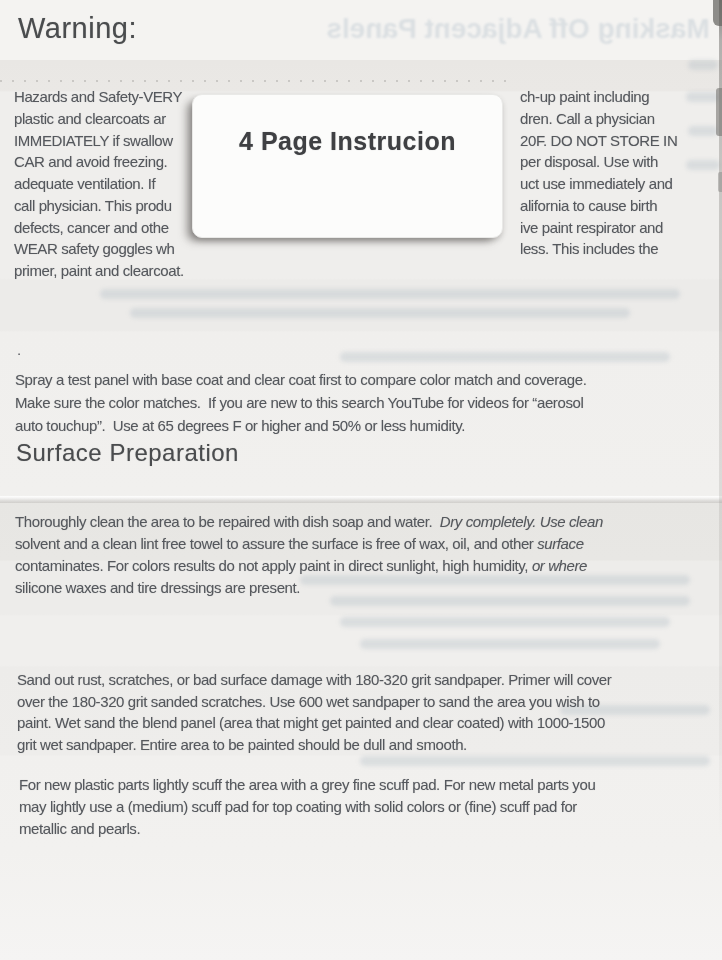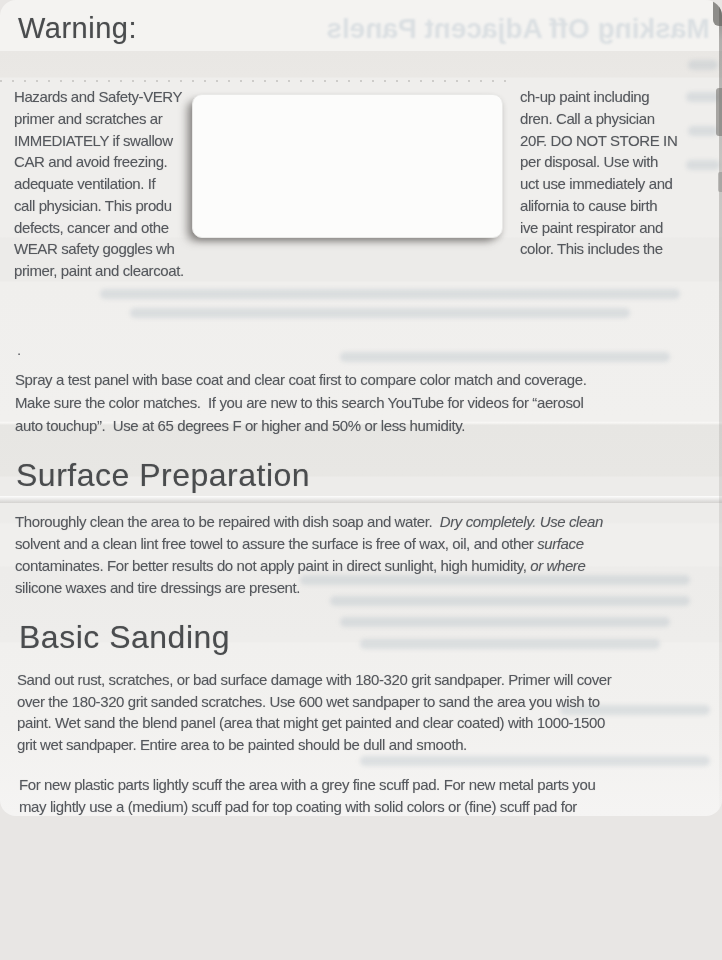--- a/index.html
+++ b/index.html
@@ -1,41 +1,40 @@
 <!DOCTYPE html>
 <html><head>
 <meta charset="utf-8">
 <style>
   html,body { margin:0; padding:0; background:#e8e6e4; }
   .paper {
-    position:relative; width:722px; height:816px; overflow:hidden;
+    position:relative; width:722px; height:960px; overflow:hidden;
     font-family:"Liberation Sans", sans-serif;
     background:linear-gradient(180deg,
       #f4f3f1 0%, #f4f3f1 6.2%,
       #e9e7e4 6.3%, #eae8e5 9.4%,
       #efeeec 9.6%, #efeeec 29%,
       #ecebe9 29.2%, #ecebe9 34.4%,
       #f0efed 34.6%, #f1f0ee 51.6%,
       #f8f7f5 51.8%,
       #e7e6e3 52.1%, #e8e7e4 58.3%,
       #edecea 58.5%, #edecea 64%,
       #f0efed 64.2%, #f0efed 69.3%,
       #edecea 69.5%, #eeedeb 78.6%,
       #f1f0ee 78.8%, #f2f1ef 88.5%,
       #f5f4f3 100%);
-    border-radius:16px;
   }
   .heading {
     position:absolute; margin:0; font-weight:400; color:#4a4c4e;
     letter-spacing:0.5px; white-space:pre;
     text-shadow:0 0 1px rgba(74,76,78,0.35);
   }
   .h-warning { left:18px; top:12px;  font-size:29px; }
   .h-before  { left:16px; top:312px; font-size:32px; }
-  .h-surface { left:16px; top:457px; font-size:32px; }
+  .h-surface { left:16px; top:439px; font-size:24px; }
   .h-sanding { left:19px; top:619px; font-size:32px; }
   .body-line {
     position:absolute; white-space:pre; font-size:15px; letter-spacing:-0.4px;
     color:#55585d; text-shadow:0 0 1px rgba(85,88,93,0.3);
   }
   .frag-right { position:absolute; left:506px; top:0; white-space:pre; }
   .ital { font-style:italic; }
   .stray-dot { position:absolute; left:17px; top:341px; font-size:15px; color:#55585d; }
   
   .sticker {
@@ -104,49 +103,49 @@
   <div class="fold"></div>
   <div class="edge-line"></div>
   <div class="edge-mark em1"></div>
   <div class="edge-mark em2"></div>
   <div class="edge-mark em3"></div>
 
   <h1 class="heading h-warning">Warning:</h1>
 
   <div style="position:absolute;left:14px;top:88px;width:694px;">
     <div class="body-line" style="top:0px"><span>Hazards and Safety-VERY</span><span class="frag-right">ch-up paint including</span></div>
-    <div class="body-line" style="top:22px"><span>primer and scratches ar</span><span class="frag-right">dren. Call a physician</span></div>
+    <div class="body-line" style="top:22px"><span>plastic and clearcoats ar</span><span class="frag-right">dren. Call a physician</span></div>
     <div class="body-line" style="top:44px"><span>IMMEDIATELY if swallow</span><span class="frag-right">20F. DO NOT STORE IN</span></div>
     <div class="body-line" style="top:65px"><span>CAR and avoid freezing.</span><span class="frag-right">per disposal. Use with</span></div>
     <div class="body-line" style="top:87px"><span>adequate ventilation. If</span><span class="frag-right">uct use immediately and</span></div>
     <div class="body-line" style="top:109px"><span>call physician. This produ</span><span class="frag-right">alifornia to cause birth</span></div>
     <div class="body-line" style="top:131px"><span>defects, cancer and othe</span><span class="frag-right">ive paint respirator and</span></div>
-    <div class="body-line" style="top:152px"><span>WEAR safety goggles wh</span><span class="frag-right">color. This includes the</span></div>
+    <div class="body-line" style="top:152px"><span>WEAR safety goggles wh</span><span class="frag-right">less. This includes the</span></div>
     <div class="body-line" style="top:174px"><span>primer, paint and clearcoat.</span></div>
   </div>
 
   <div class="sticker">
+    <div class="sticker-line l1">4 Page Instrucion</div>
   </div>
 
   <div class="stray-dot">.</div>
   <div style="position:absolute;left:15px;top:371px;width:700px;">
     <div class="body-line" style="top:0px">Spray a test panel with base coat and clear coat first to compare color match and coverage.</div>
     <div class="body-line" style="top:23px">Make sure the color matches.  If you are new to this search YouTube for videos for “aerosol</div>
     <div class="body-line" style="top:46px">auto touchup”.  Use at 65 degrees F or higher and 50% or less humidity.</div>
   </div>
 
   <h1 class="heading h-surface">Surface Preparation</h1>
   <div style="position:absolute;left:15px;top:513px;width:700px;">
     <div class="body-line" style="top:0px"><span>Thoroughly clean the area to be repaired with dish soap and water.  </span><span class="ital">Dry completely. Use clean</span></div>
     <div class="body-line" style="top:22px"><span>solvent and a clean lint free towel to assure the surface is free of wax, oil, and other </span><span class="ital">surface</span></div>
-    <div class="body-line" style="top:44px"><span>contaminates. For better results do not apply paint in direct sunlight, high humidity, </span><span class="ital">or where</span></div>
+    <div class="body-line" style="top:44px"><span>contaminates. For colors results do not apply paint in direct sunlight, high humidity, </span><span class="ital">or where</span></div>
     <div class="body-line" style="top:66px"><span>silicone waxes and tire dressings are present.</span></div>
   </div>
 
-  <h1 class="heading h-sanding">Basic Sanding</h1>
   <div style="position:absolute;left:17px;top:671px;width:700px;">
     <div class="body-line" style="top:0px">Sand out rust, scratches, or bad surface damage with 180-320 grit sandpaper. Primer will cover</div>
     <div class="body-line" style="top:22px">over the 180-320 grit sanded scratches. Use 600 wet sandpaper to sand the area you wish to</div>
     <div class="body-line" style="top:43px">paint. Wet sand the blend panel (area that might get painted and clear coated) with 1000-1500</div>
     <div class="body-line" style="top:65px">grit wet sandpaper. Entire area to be painted should be dull and smooth.</div>
   </div>
   <div style="position:absolute;left:19px;top:776px;width:700px;">
     <div class="body-line" style="top:0px">For new plastic parts lightly scuff the area with a grey fine scuff pad. For new metal parts you</div>
     <div class="body-line" style="top:22px">may lightly use a (medium) scuff pad for top coating with solid colors or (fine) scuff pad for</div>
     <div class="body-line" style="top:44px">metallic and pearls.</div>

